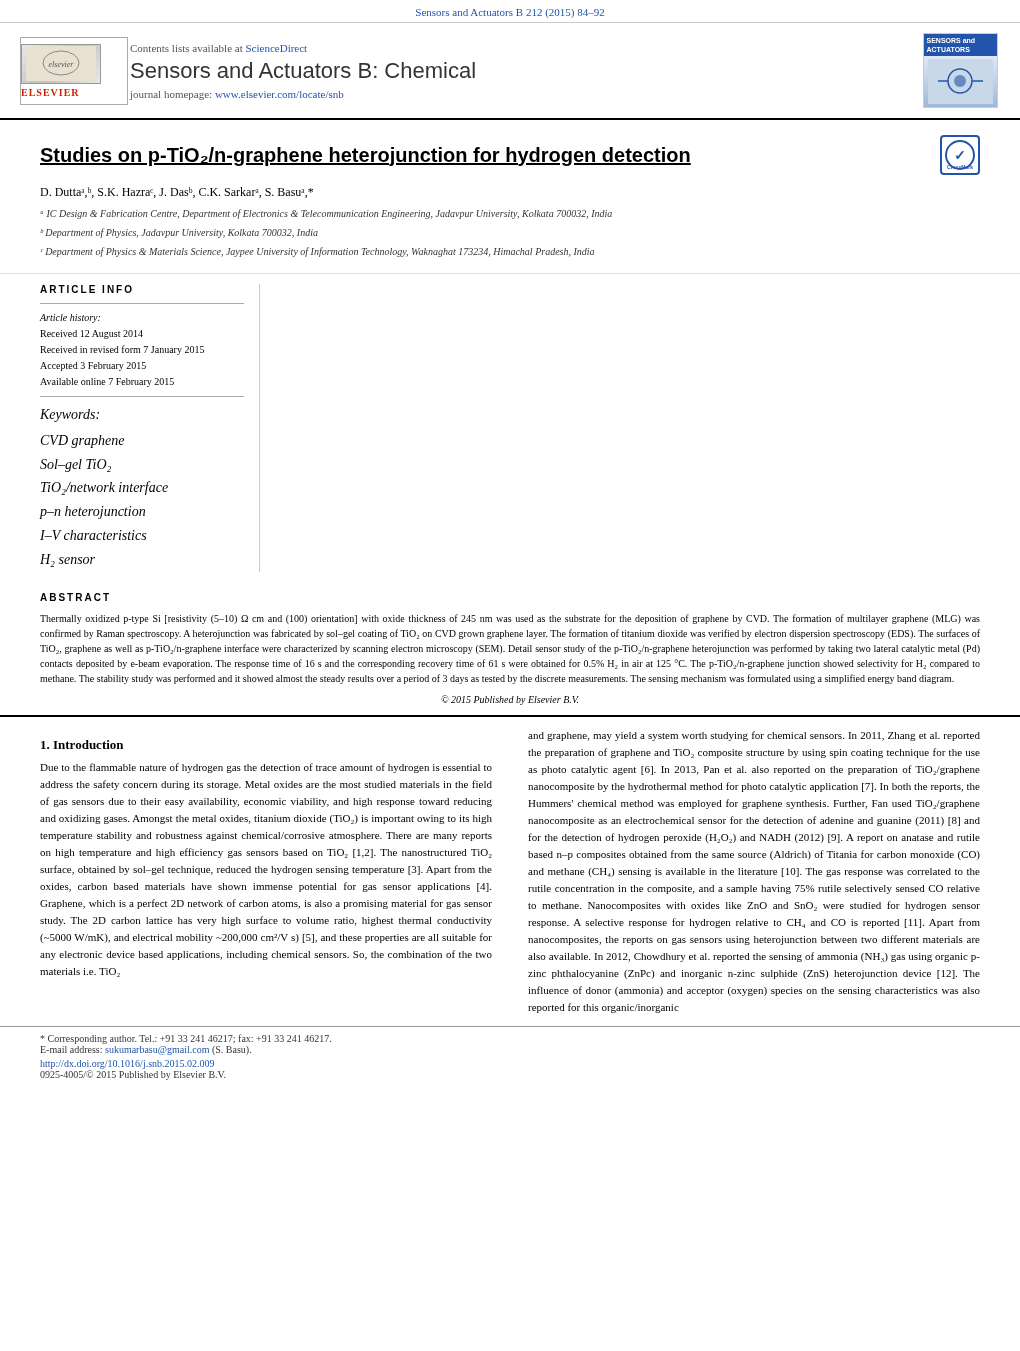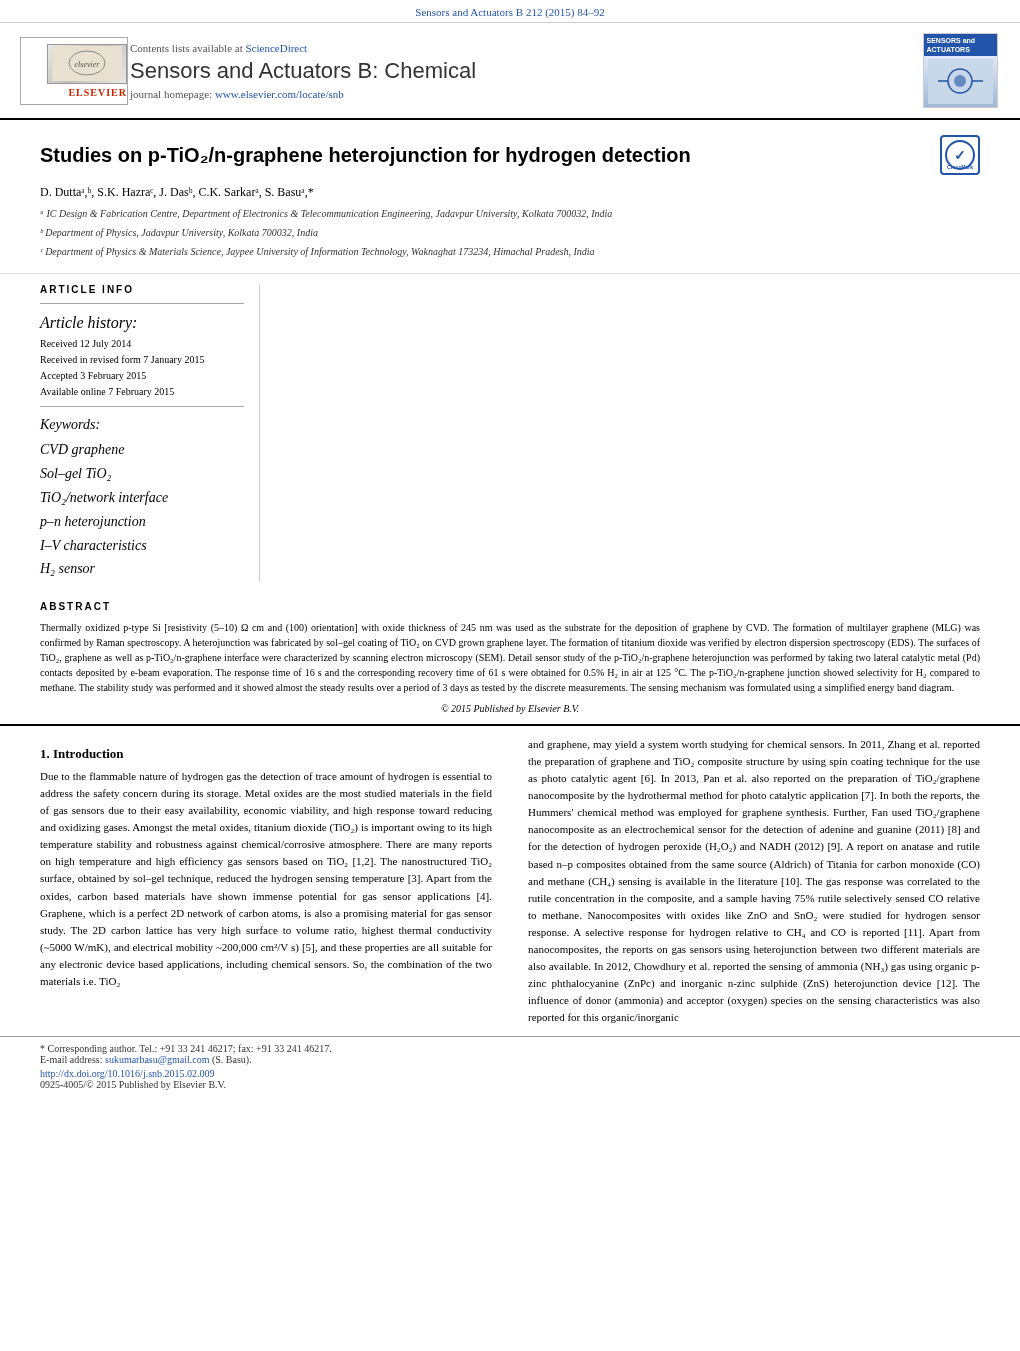--- a/index.html
+++ b/index.html
@@ -27,21 +27,21 @@
     .elsevier-logo {
       width: 110px;
       flex-shrink: 0;
     }
     .elsevier-logo-box {
       border: 1px solid #aaa;
       width: 108px;
       height: 68px;
       display: flex;
       flex-direction: column;
-      align-items: flex-end;
+      align-items: flex-start;
       justify-content: center;
       font-size: 9px;
       color: #444;
     }
     .elsevier-img {
       width: 80px;
       height: 40px;
       background: linear-gradient(135deg, #e8e8e8 0%, #c0c0c0 50%, #e8e8e8 100%);
       border: 1px solid #999;
       display: flex;
@@ -120,20 +120,21 @@
     }
     .paper-title {
       font-size: 20px;
       font-weight: bold;
       font-family: Arial, sans-serif;
       color: #000;
       margin-bottom: 10px;
       display: flex;
       align-items: center;
       justify-content: space-between;
+      text-decoration: underline;
     }
     .crossmark {
       width: 40px;
       height: 40px;
       border: 2px solid #2255aa;
       border-radius: 4px;
       display: flex;
       align-items: center;
       justify-content: center;
       color: #2255aa;
@@ -173,21 +174,21 @@
       color: #000;
       margin-bottom: 8px;
       font-family: Arial, sans-serif;
     }
     .article-info .section-divider {
       border: none;
       border-top: 1px solid #aaa;
       margin: 6px 0;
     }
     .article-history { font-size: 10px; line-height: 1.6; }
-    .article-history .label { font-style: italic; font-size: 16px; }
+    .article-history .label { font-style: italic; font-size: 10px; }
     .keywords { font-size: 14px; line-height: 1.7; }
     .keywords .kw-italic { font-style: italic; }
     .abstract-col { flex: 1; }
     .abstract-col h3 {
       font-size: 10px;
       font-weight: bold;
       letter-spacing: 2px;
       color: #000;
       margin-bottom: 8px;
       font-family: Arial, sans-serif;
@@ -307,21 +308,21 @@
   <div class="affiliations">ᶜ Department of Physics &amp; Materials Science, Jaypee University of Information Technology, Waknaghat 173234, Himachal Pradesh, India</div>
 </div>
 
 <div class="two-col">
 
   <div class="article-info">
     <h3>ARTICLE INFO</h3>
     <hr class="section-divider">
     <div class="article-history">
       <div class="label">Article history:</div>
-      <div>Received 12 July 2014</div>
+      <div>Received 12 August 2014</div>
       <div>Received in revised form 7 January 2015</div>
       <div>Accepted 3 February 2015</div>
       <div>Available online 7 February 2015</div>
     </div>
     <hr class="section-divider">
     <div class="keywords">
       <div style="font-style:italic;margin-bottom:2px;">Keywords:</div>
       <div class="kw-italic">CVD graphene</div>
       <div class="kw-italic">Sol–gel TiO₂</div>
       <div class="kw-italic">TiO₂/network interface</div>

